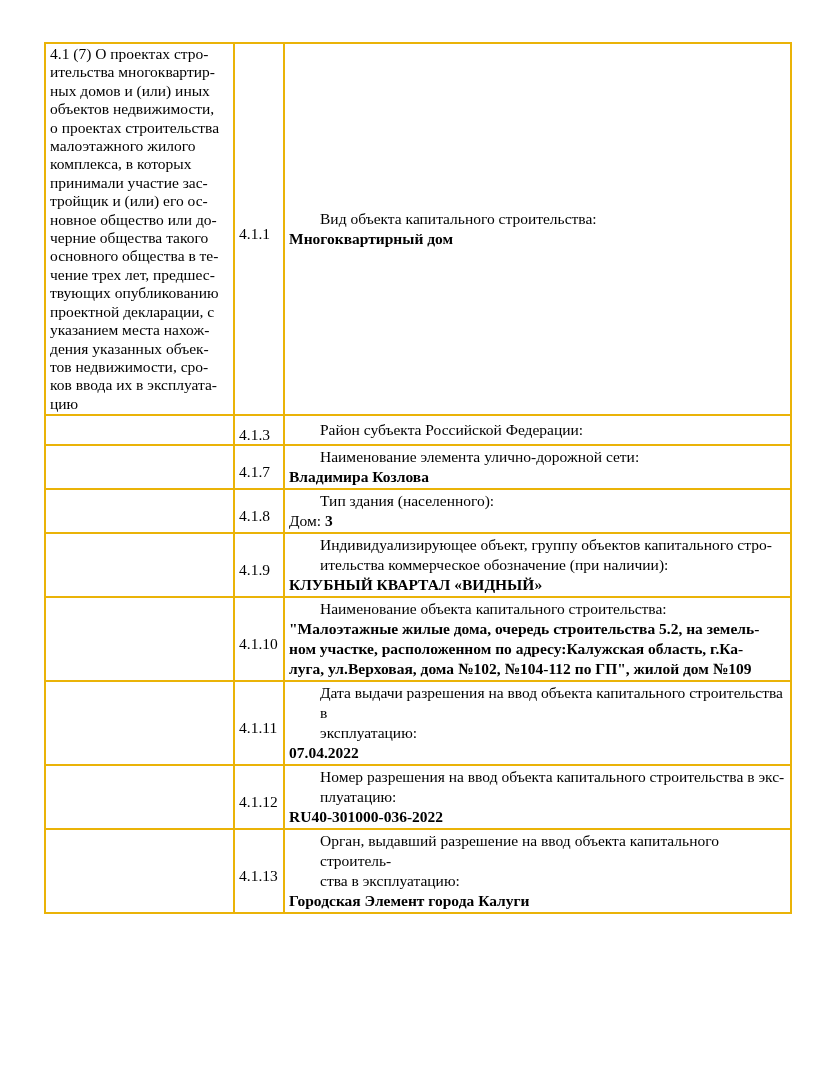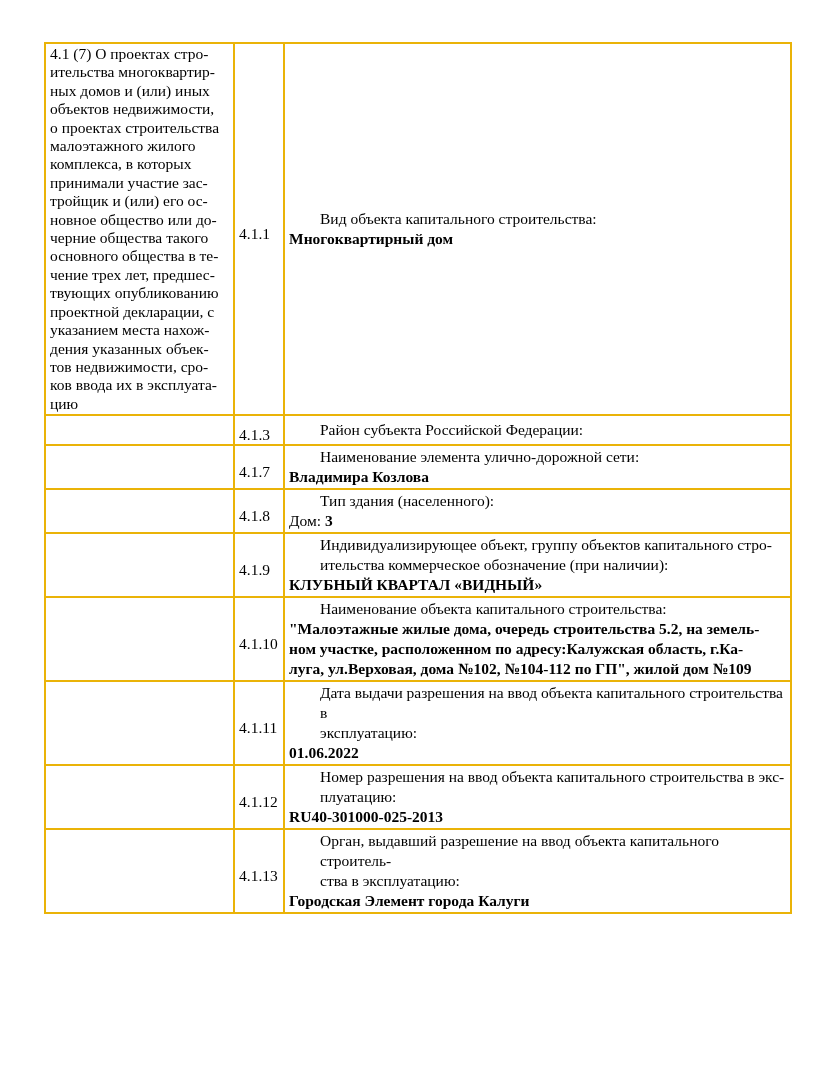--- a/index.html
+++ b/index.html
@@ -153,31 +153,31 @@
 луга, ул.Верховая, дома №102, №104-112 по ГП", жилой дом №109</div>
         </td>
       </tr>
 
       <tr>
         <td class="blank"></td>
         <td class="num">4.1.11</td>
         <td class="content">
           <div class="label">Дата выдачи разрешения на ввод объекта капитального строительства в
 эксплуатацию:</div>
-          <div class="value">01.06.2022</div>
+          <div class="value">07.04.2022</div>
         </td>
       </tr>
 
       <tr>
         <td class="blank"></td>
         <td class="num">4.1.12</td>
         <td class="content">
           <div class="label">Номер разрешения на ввод объекта капитального строительства в экс-
 плуатацию:</div>
-          <div class="value">RU40-301000-025-2013</div>
+          <div class="value">RU40-301000-036-2022</div>
         </td>
       </tr>
 
       <tr>
         <td class="blank"></td>
         <td class="num">4.1.13</td>
         <td class="content">
           <div class="label">Орган, выдавший разрешение на ввод объекта капитального строитель-
 ства в эксплуатацию:</div>
           <div class="value">Городская Элемент города Калуги</div>

